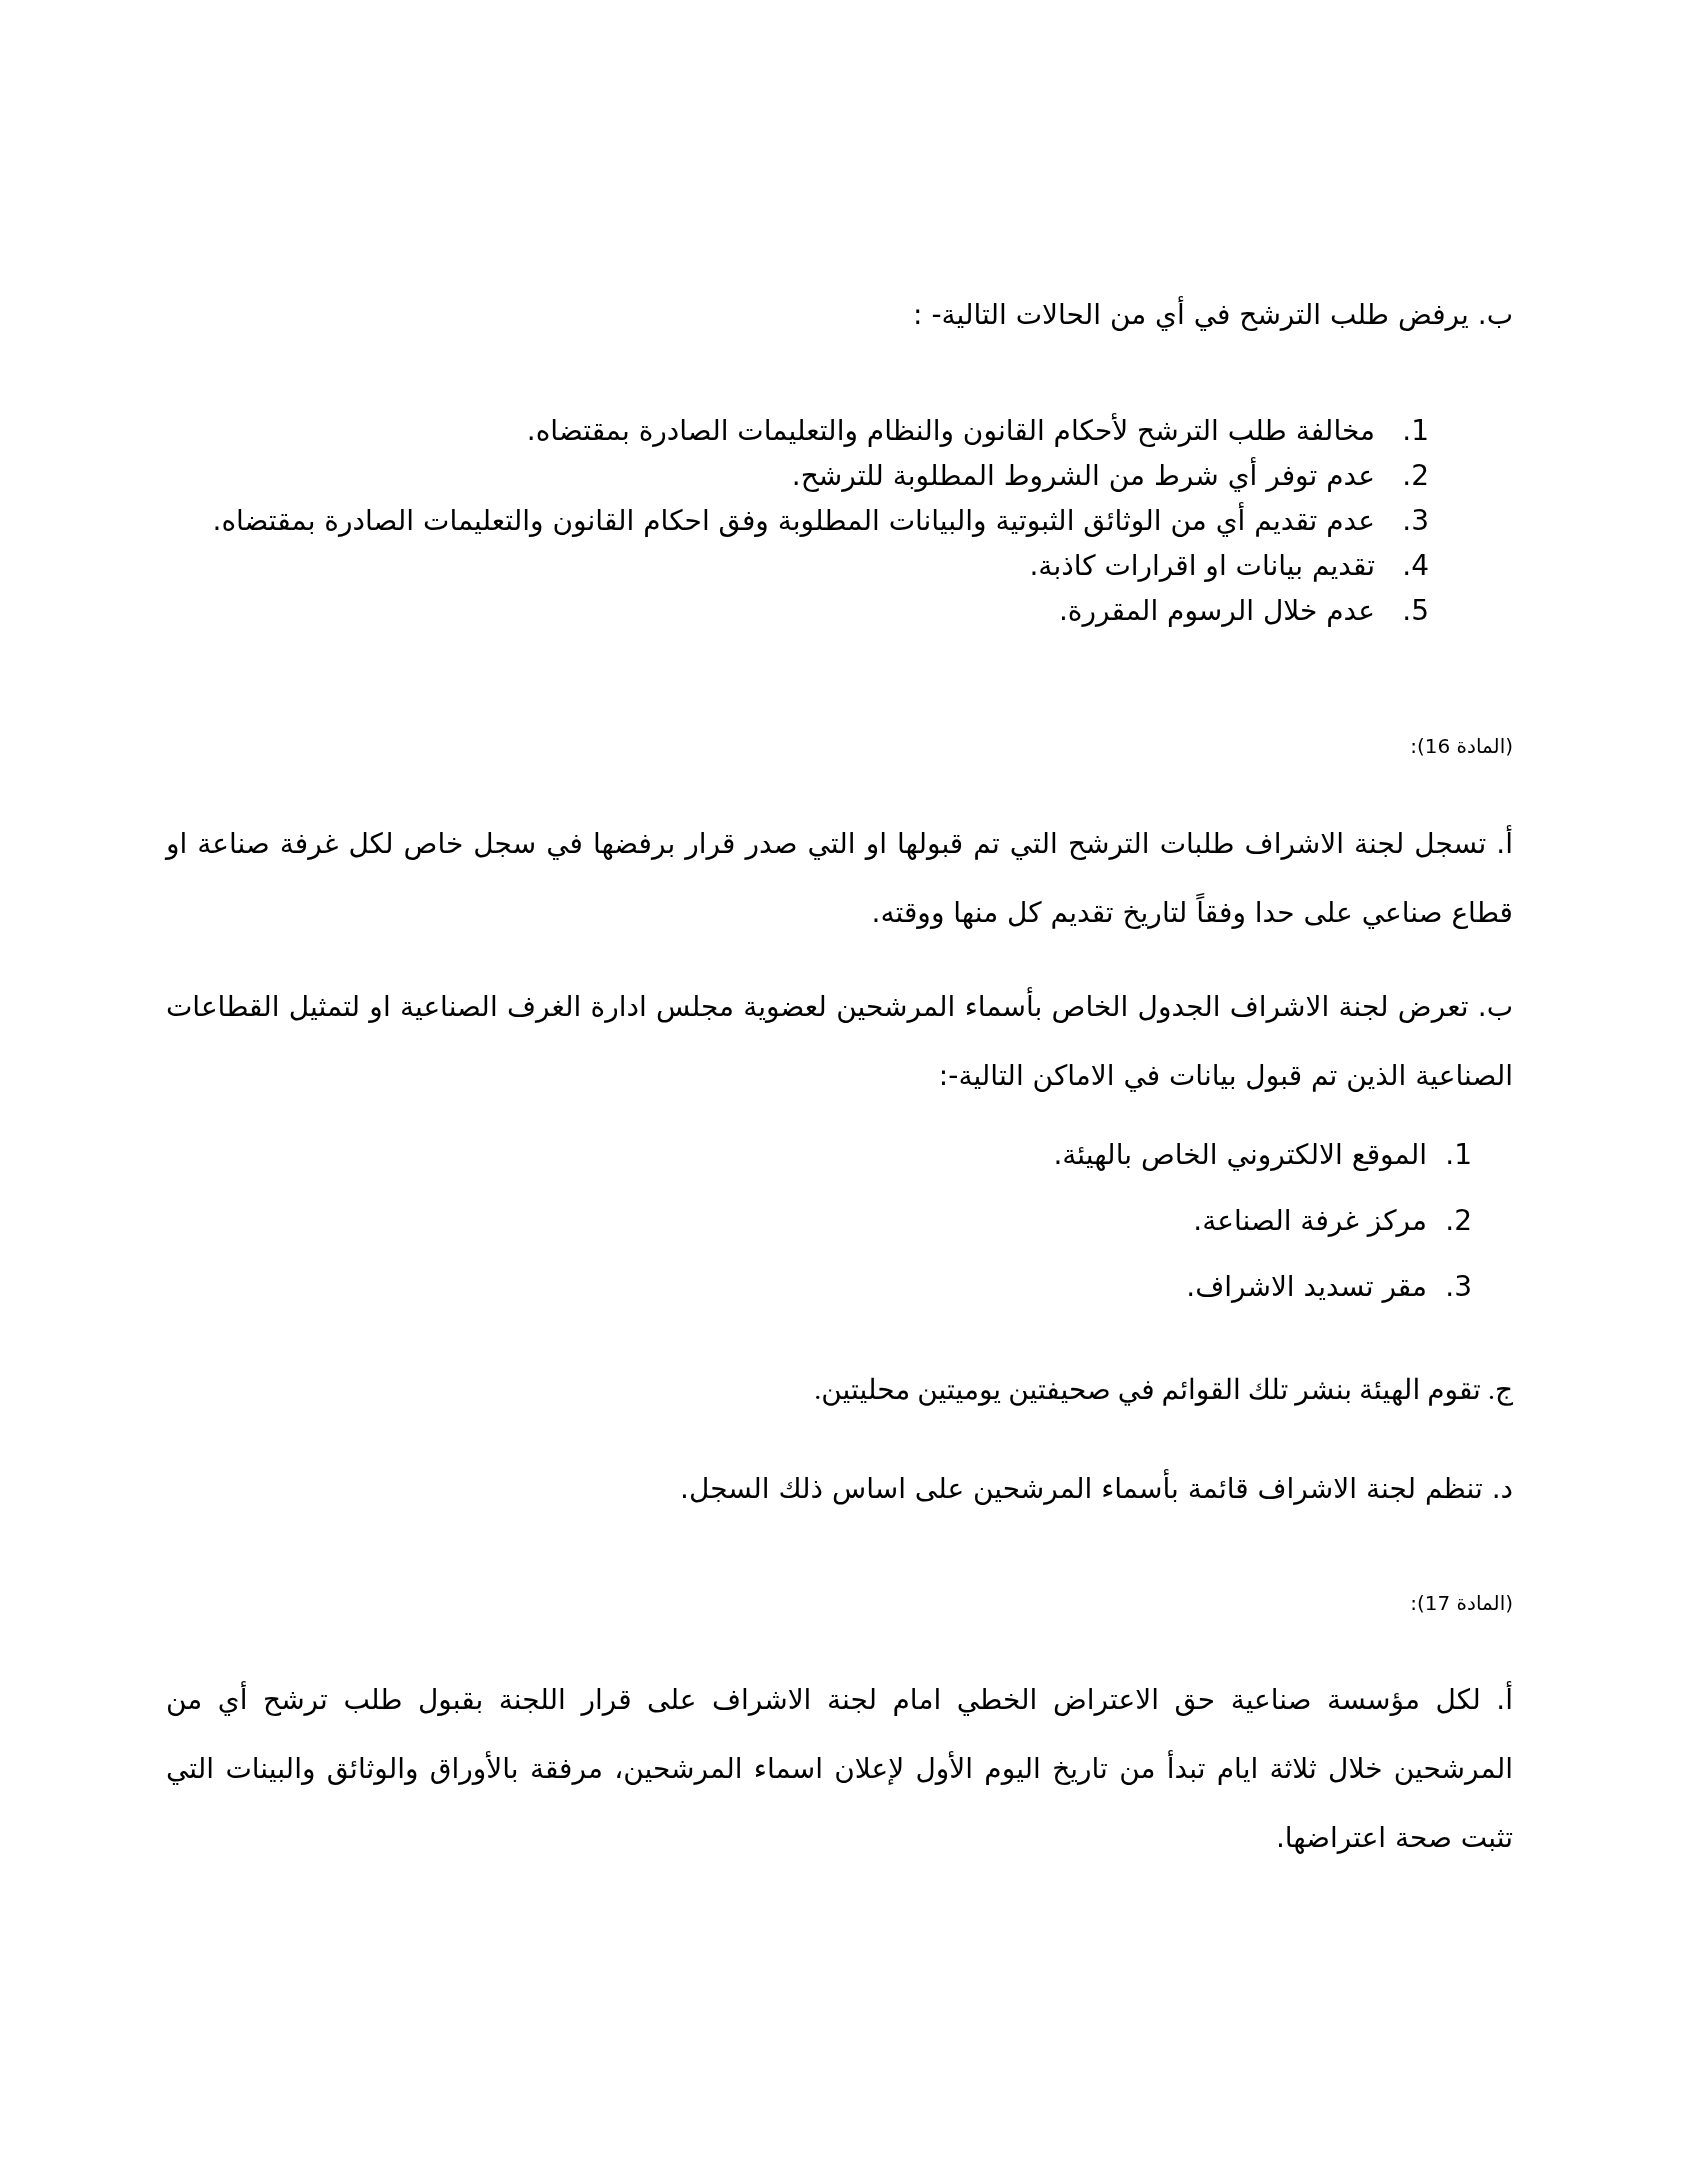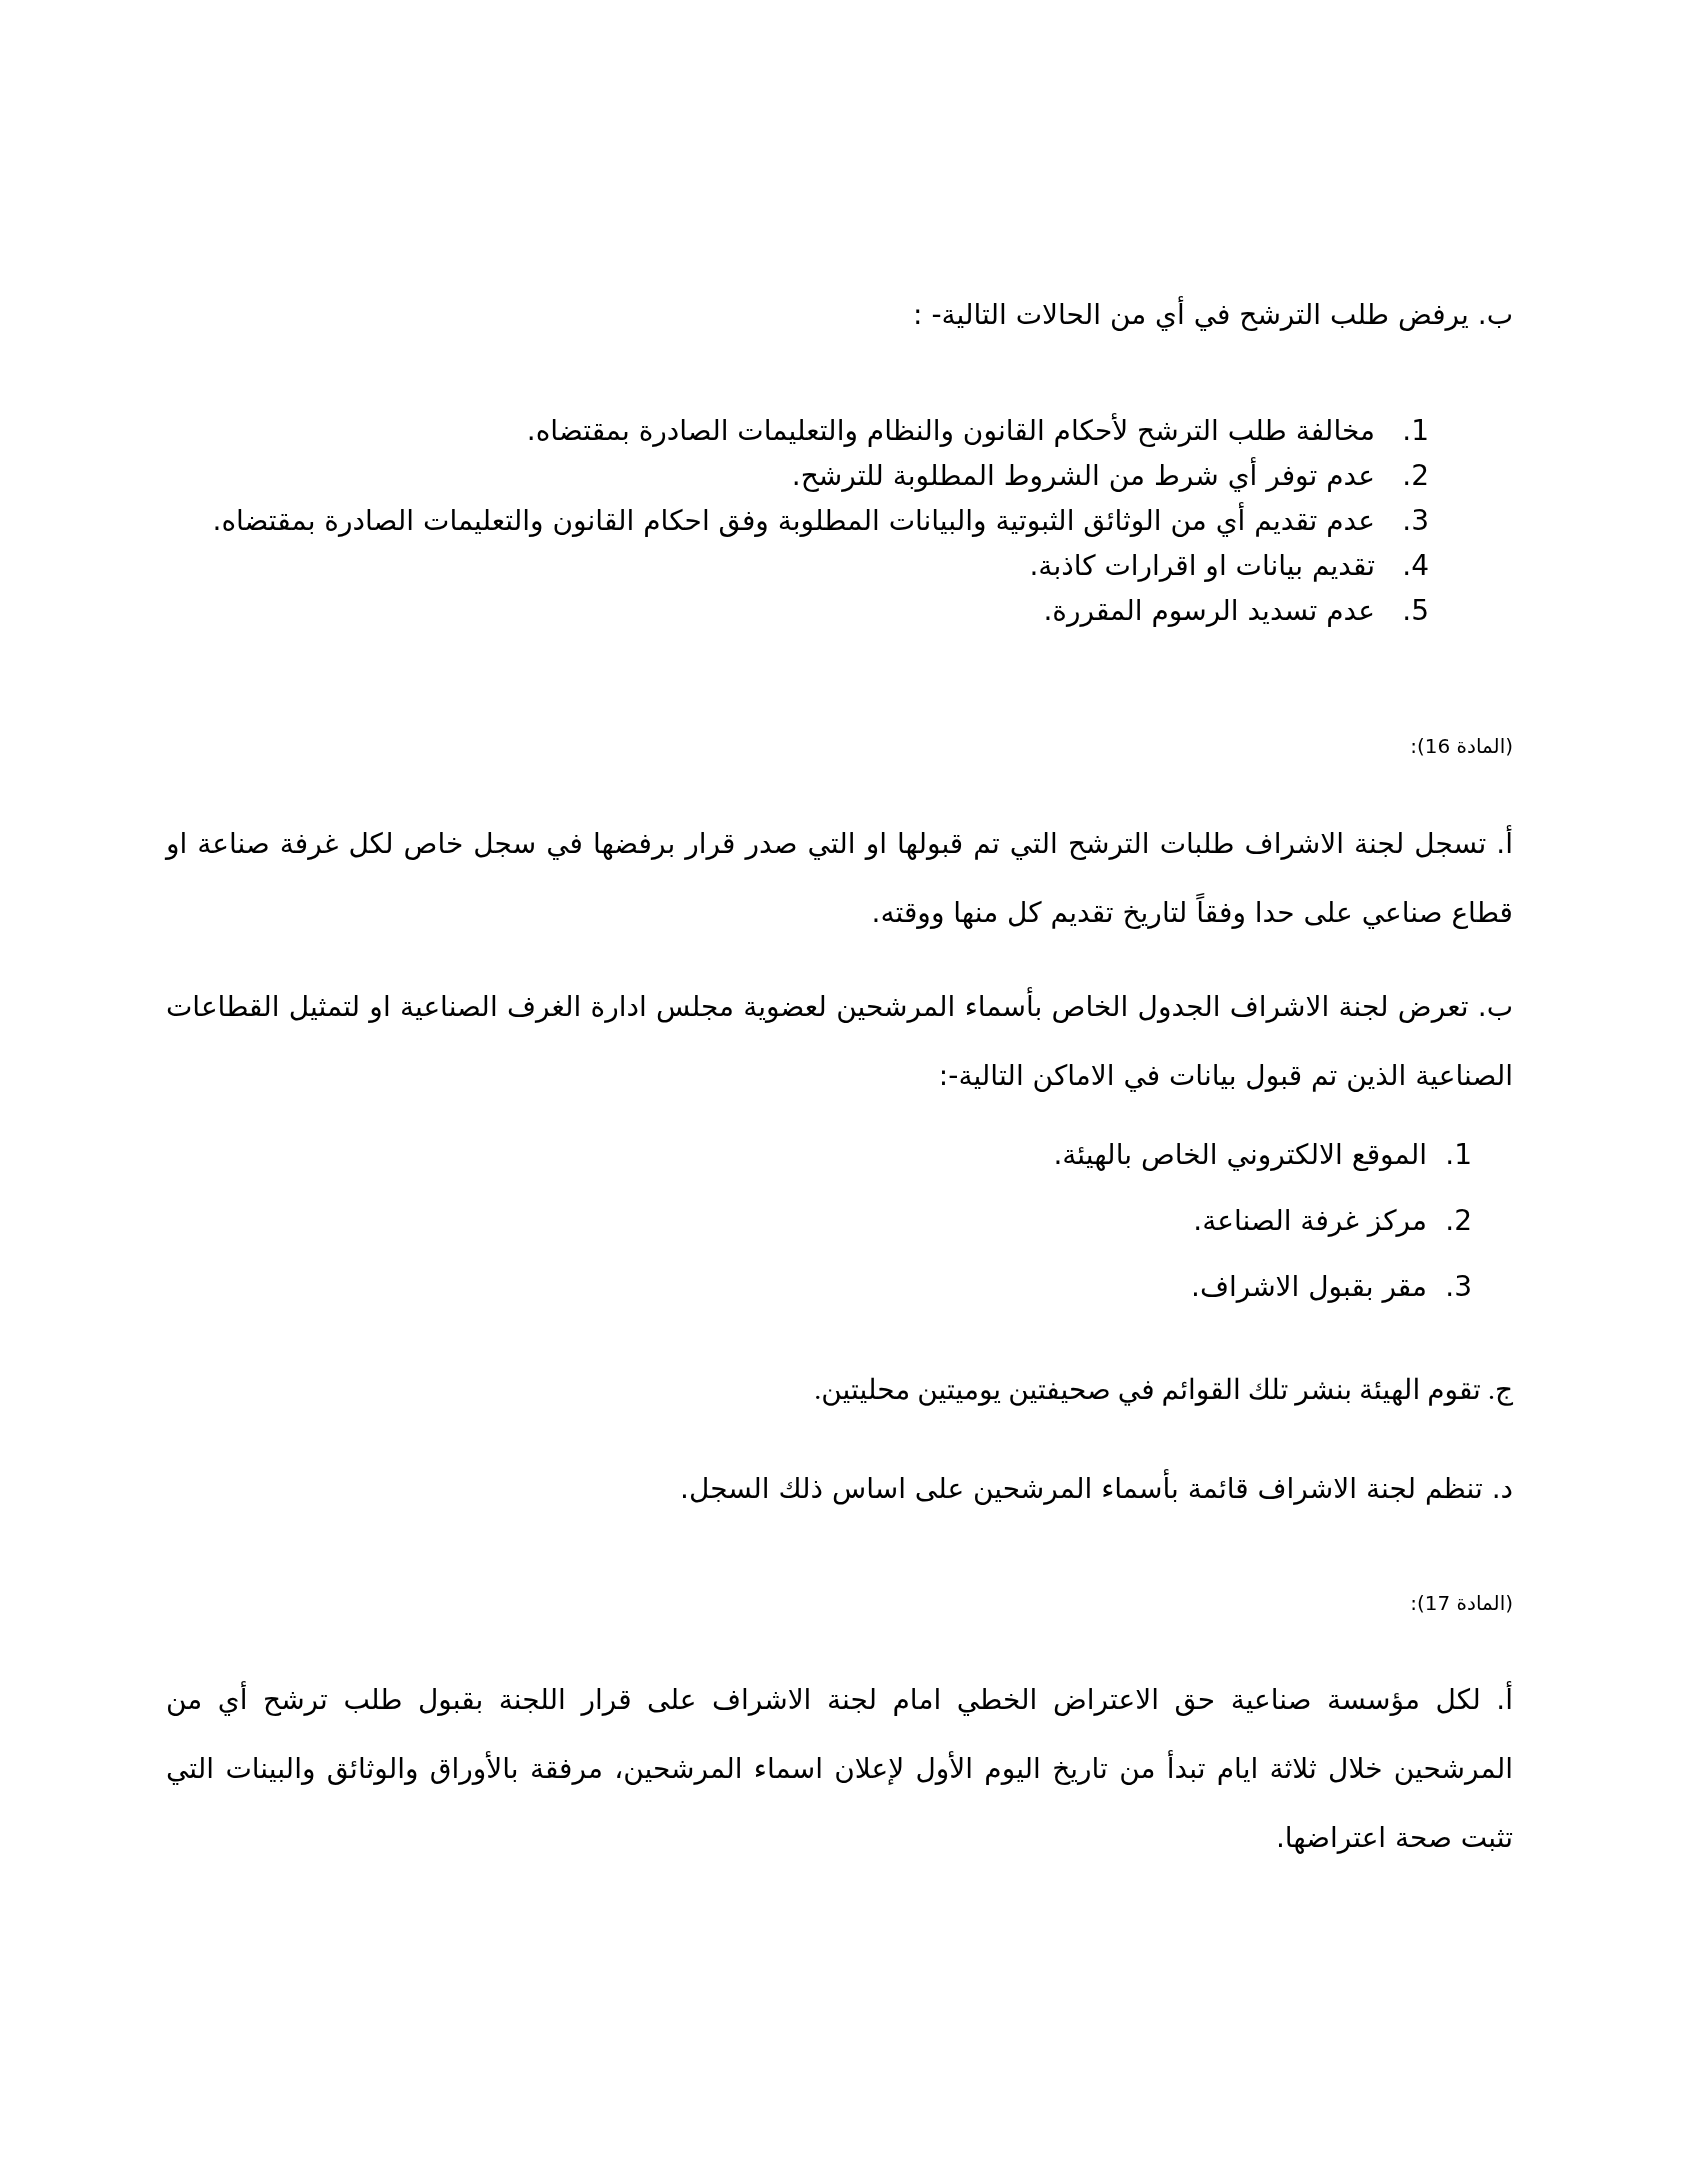--- a/index.html
+++ b/index.html
@@ -104,42 +104,42 @@
     <li>
       <span class="li-num">3.</span>
       <span class="li-text">عدم تقديم أي من الوثائق الثبوتية والبيانات المطلوبة وفق احكام القانون والتعليمات الصادرة بمقتضاه.</span>
     </li>
     <li>
       <span class="li-num">4.</span>
       <span class="li-text">تقديم بيانات او اقرارات كاذبة.</span>
     </li>
     <li>
       <span class="li-num">5.</span>
-      <span class="li-text">عدم تسديد الرسوم المقررة.</span>
+      <span class="li-text">عدم خلال الرسوم المقررة.</span>
     </li>
   </ul>
 
   <h2 class="heading heading-16">(المادة 16):</h2>
 
   <p class="para clause-a16">أ. تسجل لجنة الاشراف طلبات الترشح التي تم قبولها او التي صدر قرار برفضها في سجل خاص لكل غرفة صناعة او قطاع صناعي على حدا وفقاً لتاريخ تقديم كل منها ووقته.</p>
 
   <p class="para clause-b16">ب. تعرض لجنة الاشراف الجدول الخاص بأسماء المرشحين لعضوية مجلس ادارة الغرف الصناعية او لتمثيل القطاعات الصناعية الذين تم قبول بيانات في الاماكن التالية-:</p>
 
   <ul class="doc-list list-locations">
     <li>
       <span class="li-num">1.</span>
       <span class="li-text">الموقع الالكتروني الخاص بالهيئة.</span>
     </li>
     <li>
       <span class="li-num">2.</span>
       <span class="li-text">مركز غرفة الصناعة.</span>
     </li>
     <li>
       <span class="li-num">3.</span>
-      <span class="li-text">مقر بقبول الاشراف.</span>
+      <span class="li-text">مقر تسديد الاشراف.</span>
     </li>
   </ul>
 
   <p class="para single clause-c16">ج. تقوم الهيئة بنشر تلك القوائم في صحيفتين يوميتين محليتين.</p>
 
   <p class="para single clause-d16">د. تنظم لجنة الاشراف قائمة بأسماء المرشحين على اساس ذلك السجل.</p>
 
   <h2 class="heading heading-17">(المادة 17):</h2>
 
   <p class="para">أ. لكل مؤسسة صناعية حق الاعتراض الخطي امام لجنة الاشراف على قرار اللجنة بقبول طلب ترشح أي من المرشحين خلال ثلاثة ايام تبدأ من تاريخ اليوم الأول لإعلان اسماء المرشحين، مرفقة بالأوراق والوثائق والبينات التي تثبت صحة اعتراضها.</p>

